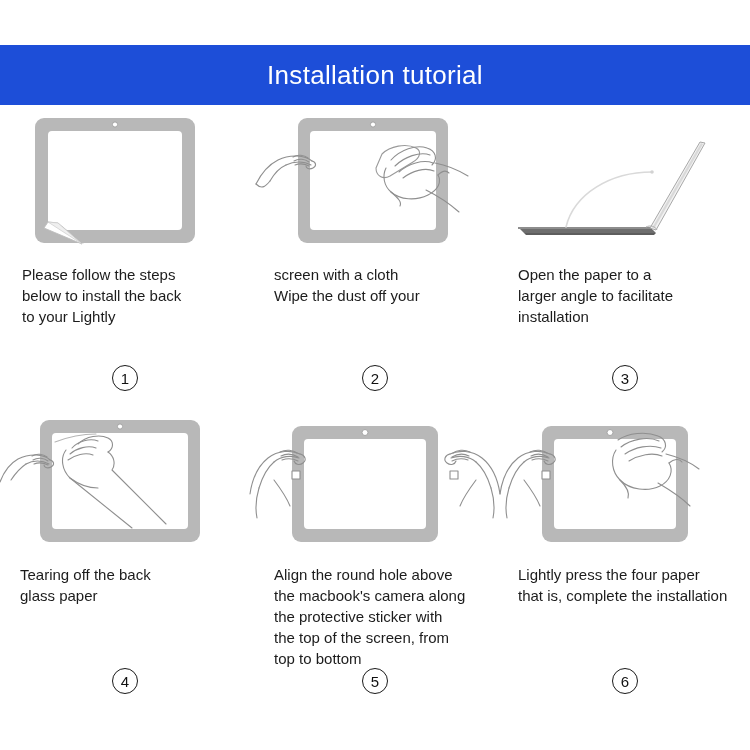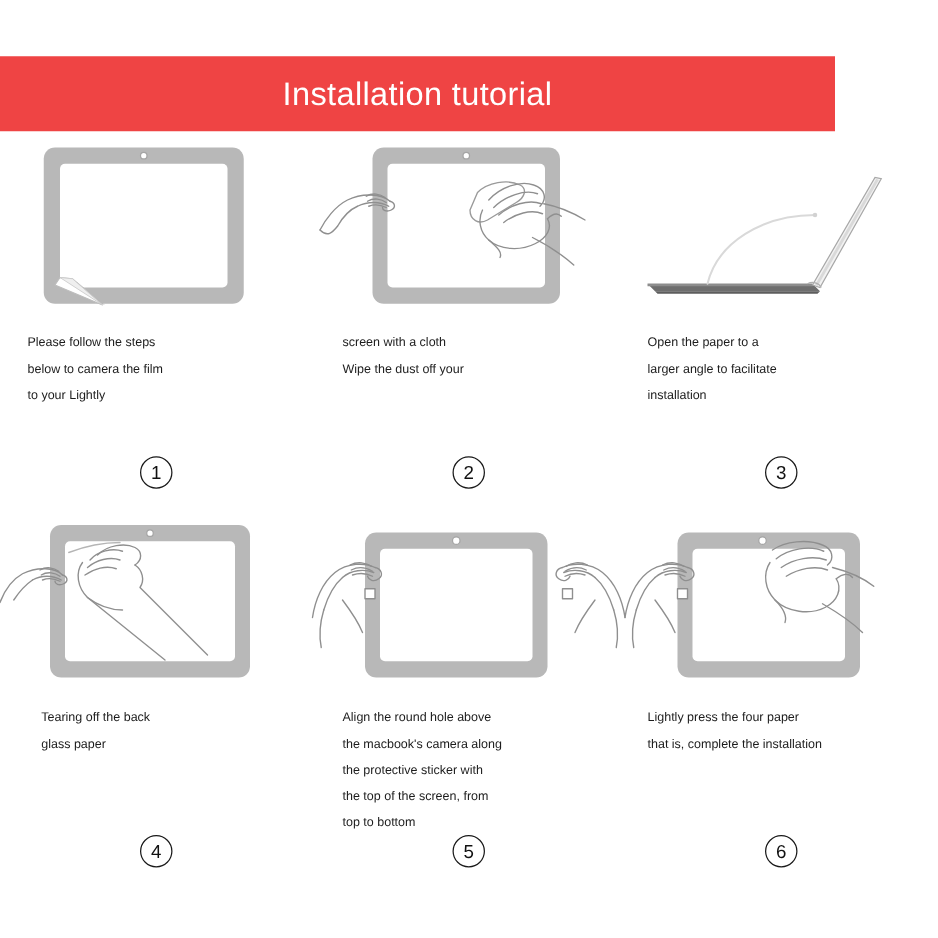--- a/index.html
+++ b/index.html
@@ -17,23 +17,23 @@
     height: 750px;
     background: #ffffff;
     overflow: hidden;
   }
 
   
   #header-banner {
     position: absolute;
     left: 0;
     top: 45px;
-    width: 668px;
+    width: 750px;
     height: 60px;
-    background: #ef4444;
+    background: #1d4ed8;
     display: flex;
     align-items: center;
     justify-content: center;
   }
   #header-title {
     color: #ffffff;
     font-size: 26px;
     font-weight: 400;
     letter-spacing: 0.3px;
     line-height: 1;
@@ -56,21 +56,21 @@
     padding: 0;
   }
 
   .panel-art {
     position: relative;
     height: 150px;
     width: 250px;
   }
 
   .panel-caption {
-    font-size: 10px;
+    font-size: 15px;
     line-height: 21px;
     color: #1c1c1c;
     padding-left: 20px;
     padding-right: 6px;
     margin-top: 4px;
   }
   .panel-caption div { white-space: nowrap; }
 
   .step-badge {
     position: absolute;
@@ -83,21 +83,21 @@
     display: flex;
     align-items: center;
     justify-content: center;
     font-size: 15px;
     color: #111111;
     background: #ffffff;
   }
 
   
   .row1 .panel-caption { padding-left: 22px; }
-  .row2 .panel-caption { padding-left: 33px; }
+  .row2 .panel-caption { padding-left: 20px; }
 
   .row1 .step-badge { top: 255px; }
   .row2 .step-badge { top: 258px; }
 
   
   .col2 .panel-caption { padding-left: 24px; }
   .col3 .panel-caption { padding-left: 18px; }
 
   svg { display: block; overflow: visible; }
 </style>
@@ -122,21 +122,21 @@
 
           <circle cx="115" cy="14.5" r="2.6" fill="#ffffff" stroke="#a5a5a5" stroke-width="1"></circle>
 
           <path d="M48 114 L48 120 L84 134 L62 116 Z" fill="#b8b8b8"></path>
           <path d="M48 112 L44 118 L82 134 L58 113 Z" fill="#ffffff" stroke="#bdbdbd" stroke-width="0.9"></path>
           <path d="M48 112 L58 113 L82 134 Z" fill="#efefef" stroke="#cccccc" stroke-width="0.7"></path>
         </svg>
       </div>
       <div class="panel-caption">
         <div>Please follow the steps</div>
-        <div>below to camera the film</div>
+        <div>below to install the back</div>
         <div>to your Lightly</div>
       </div>
       <div class="step-badge">
         <span>1</span>
       </div>
     </div>
 
     <div class="panel row1 col2">
       <div class="panel-art">
         <svg width="250" height="150" viewBox="0 0 250 150">

